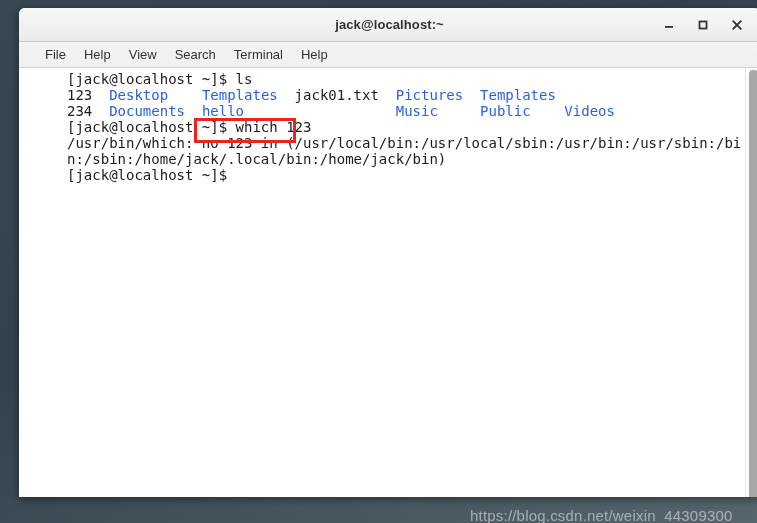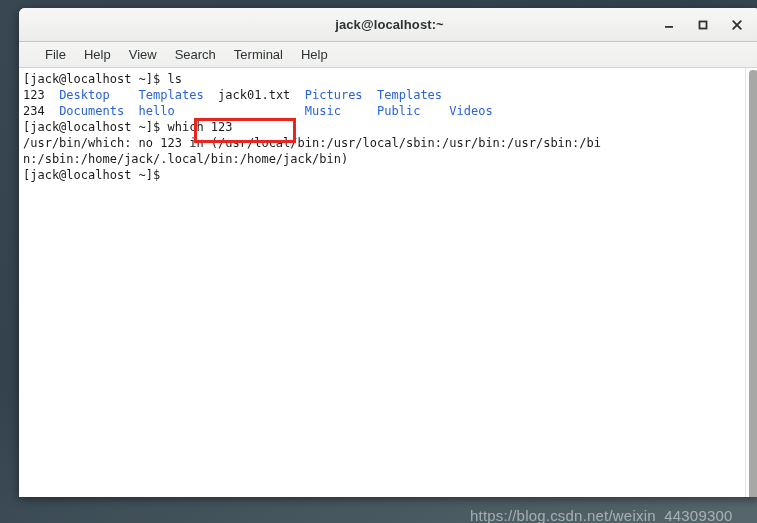--- a/index.html
+++ b/index.html
@@ -103,25 +103,26 @@
     position: absolute;
     left: 0; top: 0;
     right: 15px;
     bottom: 0;
     overflow: hidden;
     padding: 3px 0 0 4px;
     box-sizing: border-box;
   }
   .term-line {
     font-family: "DejaVu Sans Mono", "Liberation Mono", monospace;
-    font-size: 12px;
+    font-size: 14px;
     line-height: 16px;
     color: #1b1b1b;
     white-space: pre;
     letter-spacing: 0px;
+    margin-left: 44px;
   }
   .dirname { color: #2a63d8; font-weight: normal; }
   .plain   { color: #1b1b1b; }
 
   
   .scrollbar {
     position: absolute;
     right: 0;
     top: 0;
     bottom: 0;

